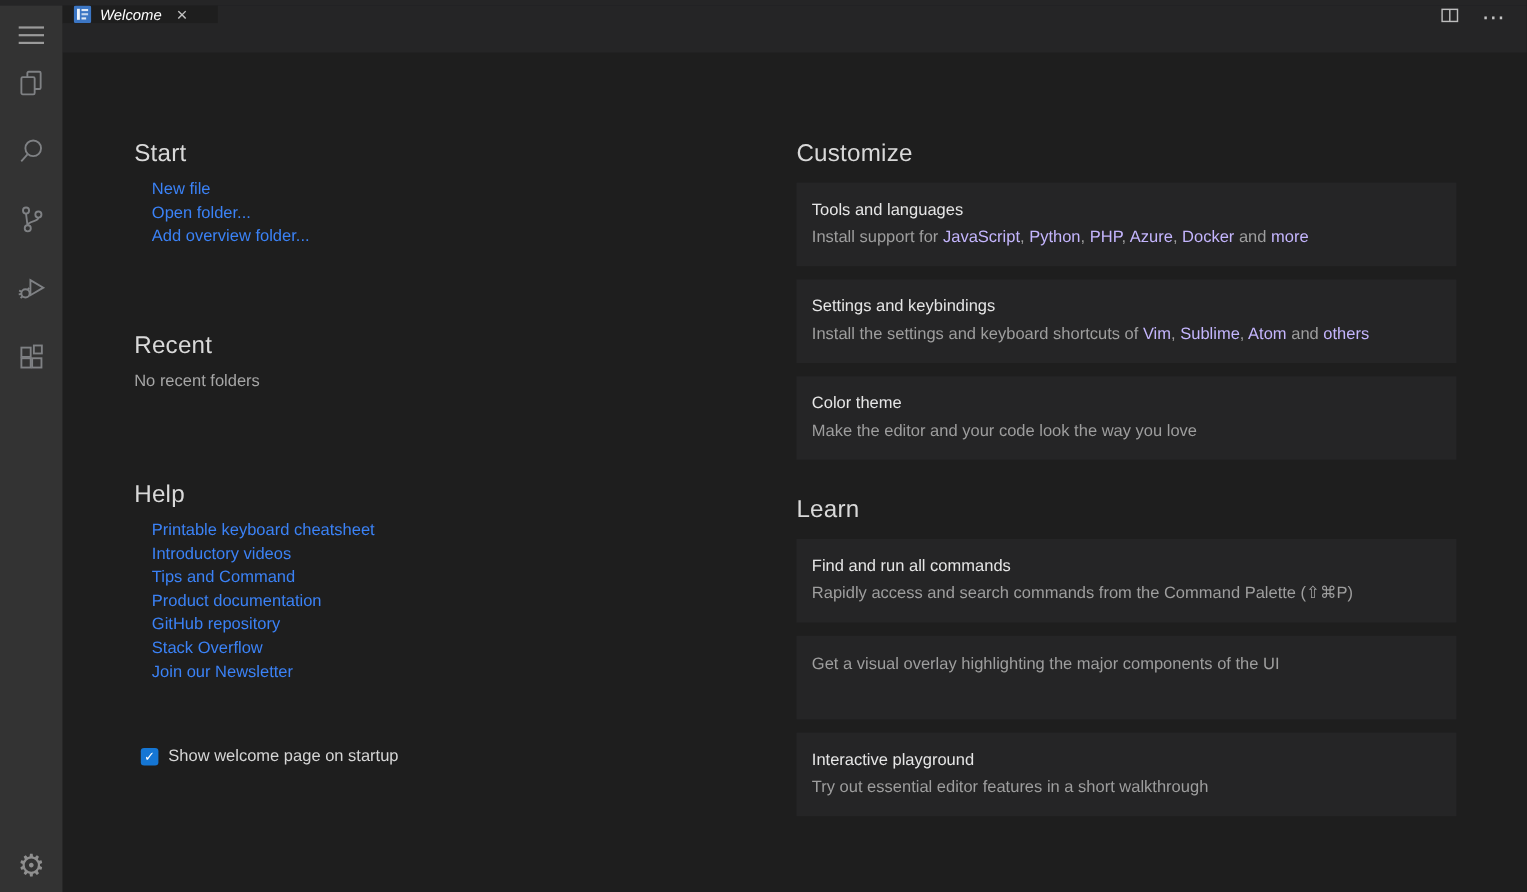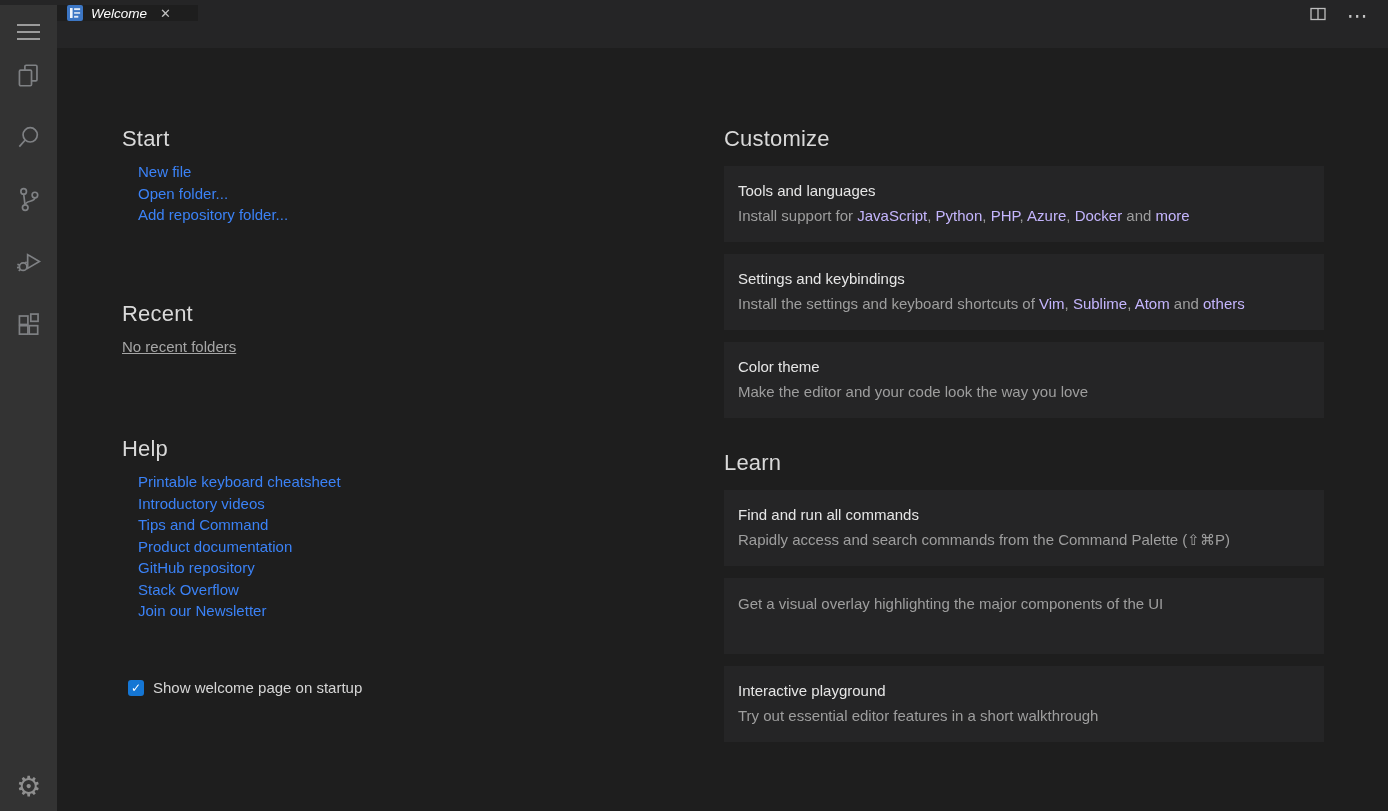--- a/index.html
+++ b/index.html
@@ -31,21 +31,21 @@
   .action-more{color:#c5c5c5;font-size:21px;line-height:1;cursor:pointer;font-family:"DejaVu Sans",sans-serif;}
   
   .editor{position:absolute;left:57px;top:48px;right:0;bottom:0;background:#1e1e1e;}
   .section-title{font-size:22px;font-weight:400;color:#d9d9d9;margin:0 0 9px 0;line-height:26px;letter-spacing:.2px;}
   .block{position:absolute;}
   .blk-start{left:65px;top:78px;}
   .blk-recent{left:65px;top:253px;}
   .blk-help{left:65px;top:388px;}
   .blk-startup{left:71px;top:631px;display:flex;align-items:center;gap:9px;}
   .wlink{display:block;font-size:15px;line-height:21.5px;color:#3b82f6;text-decoration:none;cursor:pointer;margin-left:16px;}
-  .muted{font-size:15px;color:#a6a6a6;line-height:21.5px;margin:0;text-decoration:underline;}
+  .muted{font-size:15px;color:#a6a6a6;line-height:21.5px;margin:0;}
   .checkbox{width:16px;height:16px;background:#1576d4;border-radius:3px;color:#ffffff;
     font-size:12px;font-weight:bold;display:flex;align-items:center;justify-content:center;cursor:pointer;}
   .startup-label{font-size:15px;color:#d6d6d6;}
   .blk-customize{left:667px;top:78px;width:600px;}
   .blk-learn{left:667px;top:402px;width:600px;}
   .blk-customize .section-title,.blk-learn .section-title{margin-bottom:14px;}
   .card{height:76px;box-sizing:border-box;background:#252526;padding:16px 14px 0 14px;margin-bottom:12px;cursor:pointer;}
   .card-title{font-size:15px;font-weight:400;color:#e6e6e6;margin:0 0 7px 0;line-height:17px;}
   .card-desc{font-size:15px;color:#9e9e9e;margin:0;line-height:19px;}
   .card-desc .tlink{color:#c4b5fd;cursor:pointer;}
@@ -124,21 +124,21 @@
     <span class="action-more">⋯</span>
   </div>
 </div>
 
 <div class="editor">
 
   <div class="block blk-start">
     <h2 class="section-title">Start</h2>
     <a class="wlink">New file</a>
     <a class="wlink">Open folder...</a>
-    <a class="wlink">Add repository folder...</a>
+    <a class="wlink">Add overview folder...</a>
   </div>
 
   <div class="block blk-recent">
     <h2 class="section-title">Recent</h2>
     <p class="muted">No recent folders</p>
   </div>
 
   <div class="block blk-help">
     <h2 class="section-title">Help</h2>
     <a class="wlink">Printable keyboard cheatsheet</a>

